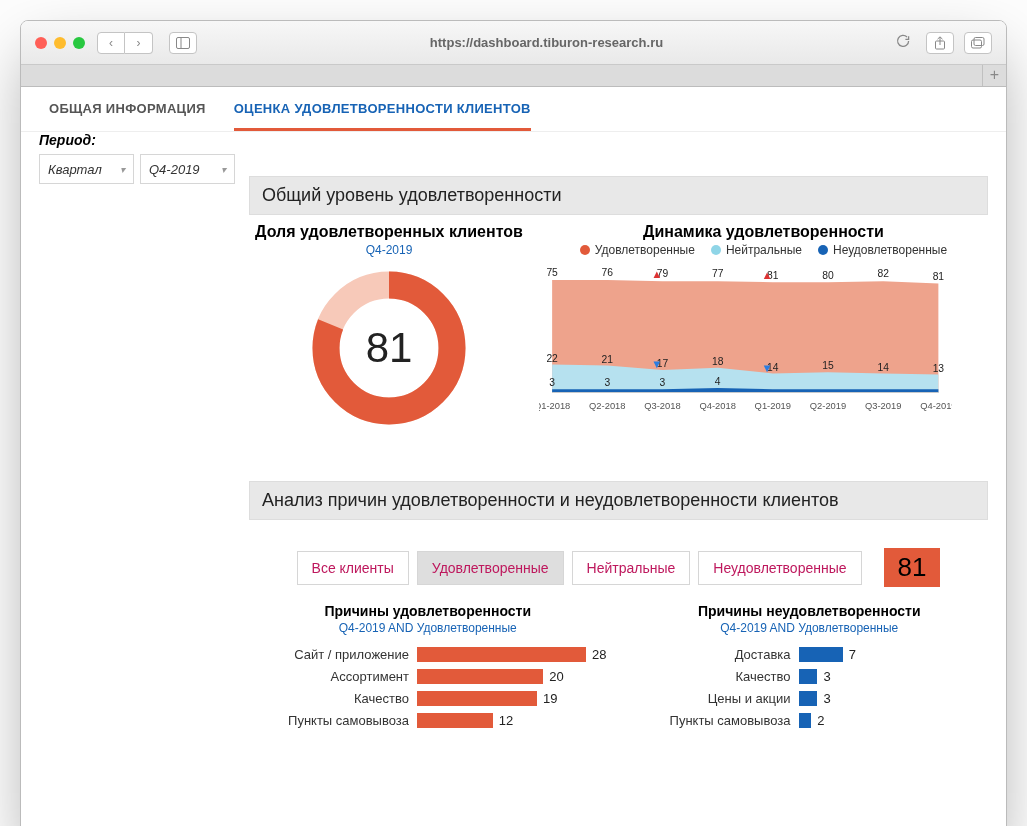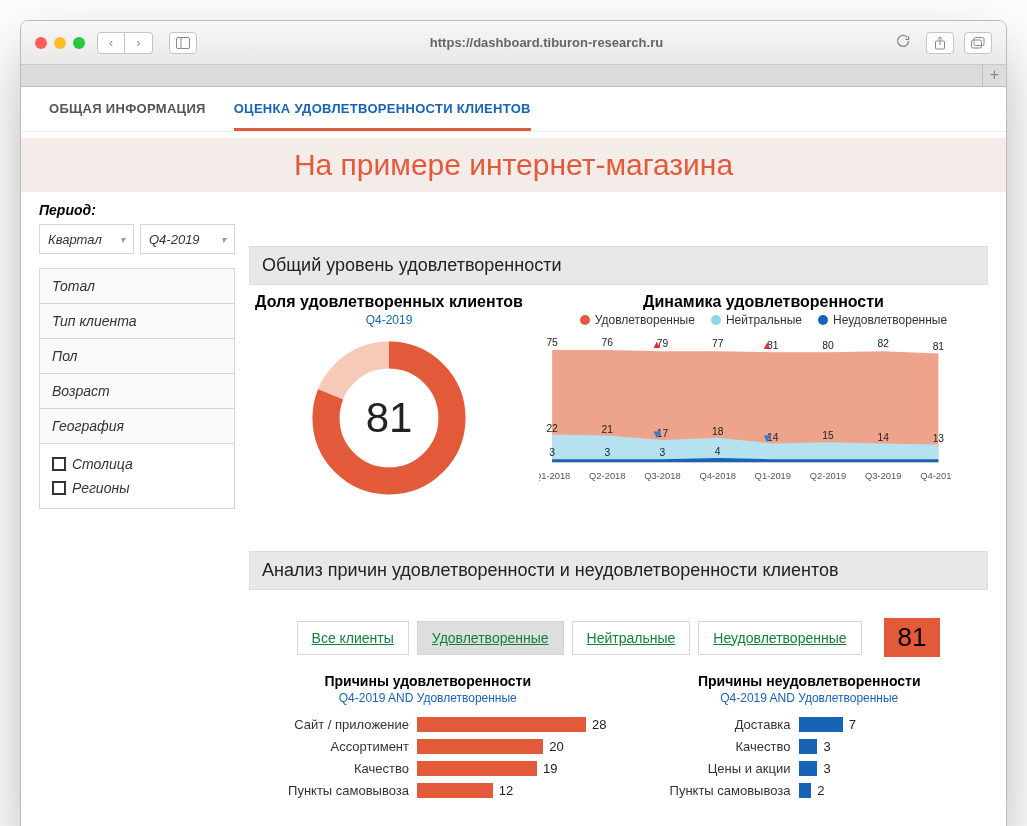--- a/index.html
+++ b/index.html
@@ -59,21 +59,21 @@
   .card .sub{color:var(--blue);font-size:12px;text-align:center;margin-bottom:10px;}
   .donut-wrap{position:relative;width:162px;height:162px;margin:8px auto;}
   .donut-wrap svg{width:100%;height:100%;transform:rotate(-90deg);}
   .donut-wrap .big{position:absolute;inset:0;display:flex;align-items:center;justify-content:center;font-size:42px;font-weight:500;color:#222;}
   .legend{display:flex;gap:16px;font-size:12px;color:#333;justify-content:center;margin-bottom:8px;}
   .legend span{display:inline-flex;align-items:center;gap:5px;}
   .legend i{width:10px;height:10px;border-radius:50%;display:inline-block;}
   .area-chart{height:150px;}
   
   .pillrow{display:flex;align-items:center;justify-content:center;gap:8px;margin:28px 0 16px;}
-  .pill{border:1px solid var(--grey-border);background:#fff;padding:8px 14px;font-size:14px;color:#15803d;cursor:pointer;text-decoration:underline;}
+  .pill{border:1px solid var(--grey-border);background:#fff;padding:8px 14px;font-size:14px;color:#be185d;cursor:pointer;}
   .pill.selected{background:#dedede;}
   .score-badge{background:var(--orange);color:#000;font-size:26px;font-weight:500;padding:4px 14px;margin-left:14px;}
   .row-reasons{display:flex;gap:24px;}
   .reason{flex:1;}
   .reason h3{font-size:14px;font-weight:600;text-align:center;}
   .reason .sub{color:var(--blue);font-size:12px;text-align:center;margin:2px 0 12px;}
   .hbar{display:flex;align-items:center;font-size:13px;margin:7px 0;gap:8px;}
   .hbar .lbl{width:160px;text-align:right;color:#333;}
   .hbar .track{flex:1;display:flex;align-items:center;gap:6px;}
   .hbar .bar{height:15px;}
@@ -125,51 +125,33 @@
   <div class="tab-strip">
     <div class="add-tab">+</div>
   </div>
 
   <div class="page">
     <div class="tabs">
       <div>ОБЩАЯ ИНФОРМАЦИЯ</div>
       <div class="active">ОЦЕНКА УДОВЛЕТВОРЕННОСТИ КЛИЕНТОВ</div>
     </div>
 
-    <div class="banner">На примере интернет-магазина</div>
 
     <div class="content">
 
       <div class="side">
         <div class="period-label">Период:</div>
         <div class="selects">
           <div class="sel">
             <span>Квартал</span>
             <span class="caret">▾</span>
           </div>
           <div class="sel">
             <span>Q4-2019</span>
             <span class="caret">▾</span>
-          </div>
-        </div>
-        <div class="filter-box">
-          <div class="cat">Тотал</div>
-          <div class="cat">Тип клиента</div>
-          <div class="cat">Пол</div>
-          <div class="cat">Возраст</div>
-          <div class="cat">География</div>
-          <div class="checks">
-            <div class="check">
-              <span class="chkbox"></span>
-              <span>Столица</span>
-            </div>
-            <div class="check">
-              <span class="chkbox"></span>
-              <span>Регионы</span>
-            </div>
           </div>
         </div>
       </div>
 
       <div class="main">
         <div class="section-hdr">Общий уровень удовлетворенности</div>
 
         <div class="row2">
 
           <div class="card" style="max-width:280px">

